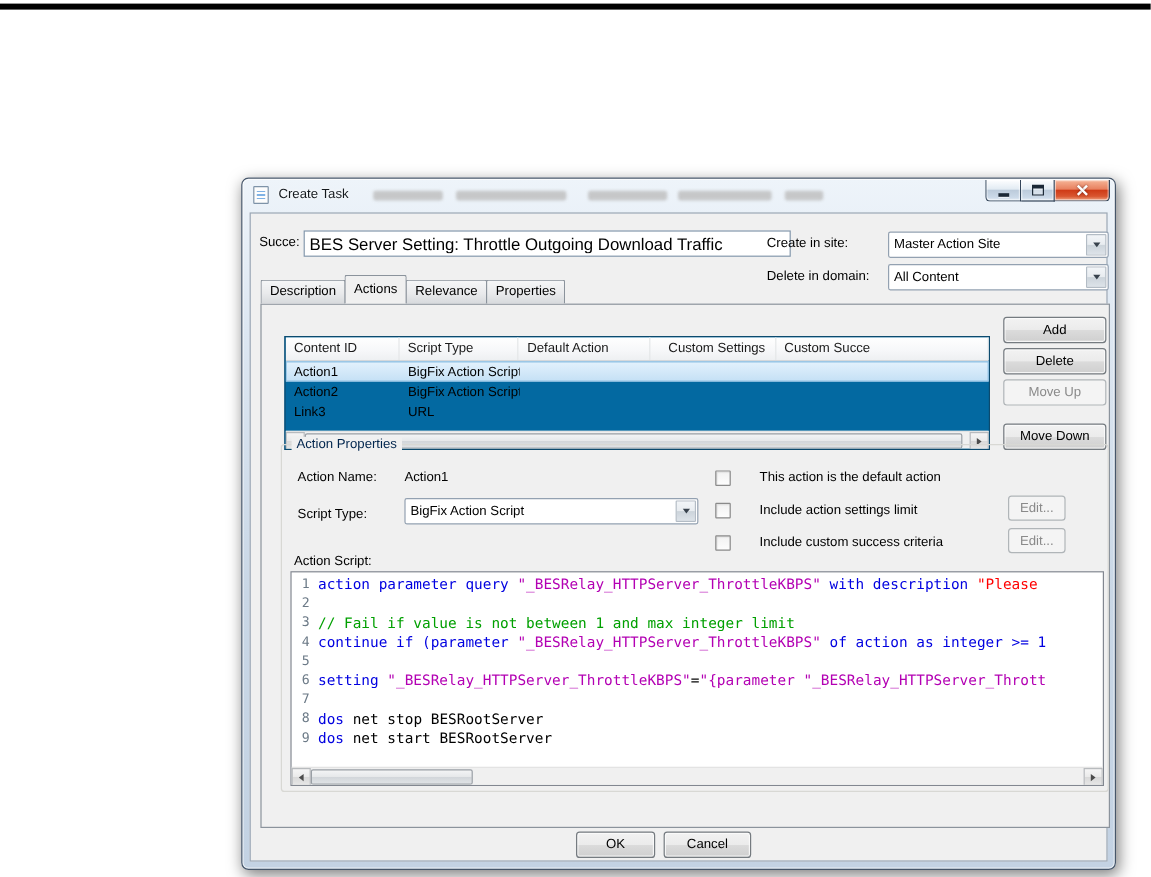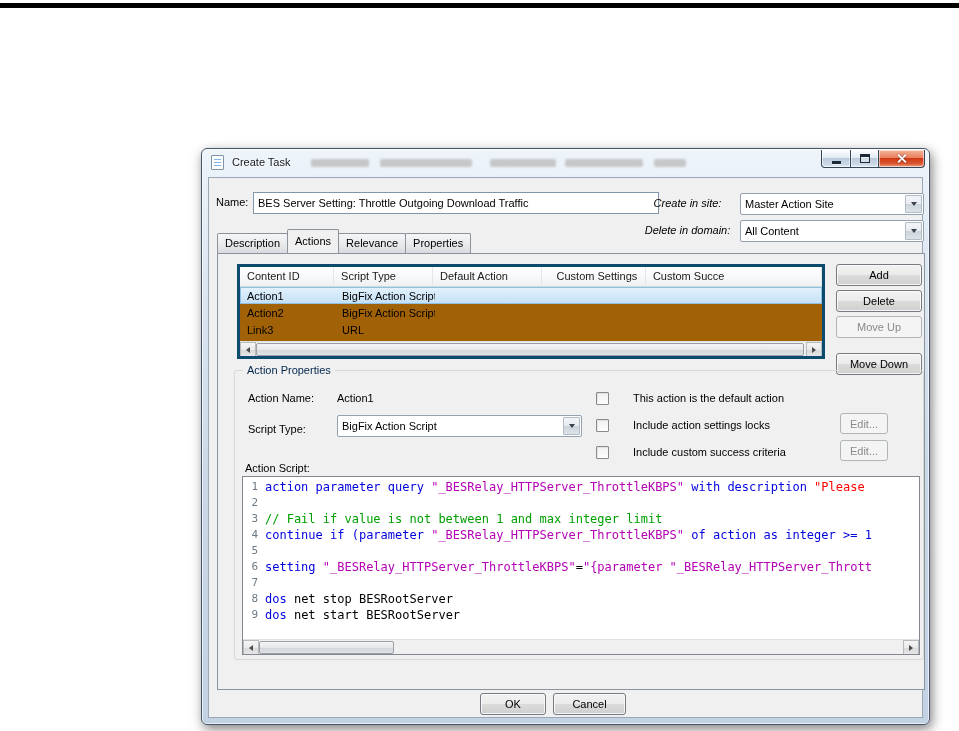--- a/index.html
+++ b/index.html
@@ -37,46 +37,46 @@
   .glyph-close { position: relative; width: 11px; height: 11px; }
   .glyph-close::before, .glyph-close::after { content: ""; position: absolute; left: 5px; top: 0;
                width: 2px; height: 11px; background: #fff; box-shadow: 0 0 2px rgba(60,0,0,.6); }
   .glyph-close::before { transform: rotate(45deg); }
   .glyph-close::after  { transform: rotate(-45deg); }
 
   
   .client { position: absolute; left: 6px; right: 6px; top: 28px; bottom: 6px;
             background: #f0f0f0; border: 1px solid #9aa7b6; }
   .lbl { position: absolute; font-size: 11px; color: #000; white-space: nowrap; }
-  .lbl.right { text-align: center; font-style: italic; }
+  .lbl.right { text-align: left; }
 
   .textbox { position: absolute; border: 1px solid #8296ab; background: #fff;
-             font-family: "Liberation Sans", sans-serif; font-size: 11px; padding: 0 4px; color: #000; }
+             font-family: "Liberation Sans", sans-serif; font-size: 14px; padding: 0 4px; color: #000; }
 
   .combo { position: absolute; background: #fff; border: 1px solid #93a1b1; border-radius: 2px;
            display: flex; align-items: center; }
   .combo-value { flex: 1; font-size: 11px; padding-left: 4px; white-space: nowrap; overflow: hidden; }
   .combo-btn { width: 17px; align-self: stretch; margin: 1px; border-radius: 1px;
            background: linear-gradient(180deg,#f2f5f8 0%,#e8ecf0 48%,#ccd4db 52%,#dde3e9 100%);
            border: 1px solid #b3bcc5; display: flex; align-items: center; justify-content: center; }
   .tri-down { width: 0; height: 0; border-left: 3px solid transparent; border-right: 3px solid transparent;
               border-top: 4px solid #38424d; }
 
   
   .tabs { position: absolute; left: 8px; top: 54px; height: 21px; display: flex; align-items: flex-end; z-index: 3; }
   .tab { height: 20px; line-height: 19px; padding: 0 7px; font-size: 11px;
          background: linear-gradient(180deg,#f5f6f7,#e9eaec 55%,#d7dadd);
          border: 1px solid #8b939c; border-bottom: none; border-radius: 2px 2px 0 0; margin-right: -1px; }
   .tab.active { height: 24px; line-height: 22px; background: #f0f0f0; position: relative; z-index: 4; }
   .panel { position: absolute; left: 8px; top: 75px; width: 708px; height: 437px;
            background: #f0f0f0; border: 1px solid #8b939c; z-index: 1; }
 
   
-  .table { position: absolute; left: 19px; top: 10px; width: 588px; height: 95px;
-           background: #a16207; border: 3px solid #0c4a6e; overflow: hidden; }
+  .table { position: absolute; left: 19px; top: 26px; width: 588px; height: 95px;
+           background: #0369a1; border: 1px solid #0c4a6e; overflow: hidden; }
   .thead { display: flex; height: 20px; background: linear-gradient(180deg,#ffffff,#f6f7f9 60%,#eef0f2);
            border-bottom: 1px solid #d5d8db; }
   .th { font-size: 11px; color: #1a1a1a; padding: 3px 0 0 7px; border-right: 1px solid #e4e6e8;
         white-space: nowrap; overflow: hidden; }
   .c0 { width: 95px; } .c1 { width: 100px; } .c2 { width: 110px; } .c3 { width: 105px; text-align: center; } .c4 { width: 178px; }
   .trow { display: flex; height: 17px; align-items: center; font-size: 11px; }
   .trow.sel { background: linear-gradient(180deg,#e4f2fd,#c4e0f5);
               box-shadow: inset 0 0 0 1px #8fc1e4; }
   .td { padding-left: 7px; white-space: nowrap; overflow: hidden; }
 
@@ -147,21 +147,21 @@
             <span class="glyph-max"></span>
           </div>
         <div class="cap-btn close">
             <span class="glyph-close"></span>
           </div>
       </div>
     </div>
 
     <div class="client">
 
-      <span class="lbl" style="left:7px;top:18px">Name:</span>
+      <span class="lbl" style="left:7px;top:18px">Succe:</span>
       <input class="textbox" style="left: 44px; top: 14px; width: 406px; height: 22px;" value="BES Server Setting: Throttle Outgoing Download Traffic">
 
       <span class="lbl right" style="left:430px;top:19px;width:97px">Create in site:</span>
       <div class="combo" style="left:531px;top:15px;width:184px;height:22px">
         <span class="combo-value">Master Action Site</span>
         <span class="combo-btn">
             <span class="tri-down"></span>
           </span>
       </div>
 
@@ -231,21 +231,21 @@
                 <span class="tri-down"></span>
               </span>
           </div>
 
           <div class="check-row" style="left:361px;top:20px">
             <span class="checkbox"></span>
             <span class="check-label">This action is the default action</span>
           </div>
           <div class="check-row" style="left:361px;top:47px">
             <span class="checkbox"></span>
-            <span class="check-label">Include action settings locks</span>
+            <span class="check-label">Include action settings limit</span>
           </div>
           <div class="check-row" style="left:361px;top:74px">
             <span class="checkbox"></span>
             <span class="check-label">Include custom success criteria</span>
           </div>
 
           <div class="btn disabled" style="left:605px;top:42px;width:48px;height:21px">Edit...</div>
           <div class="btn disabled" style="left:605px;top:69px;width:48px;height:21px">Edit...</div>
 
           <span class="lbl" style="left:10px;top:91px">Action Script:</span>

